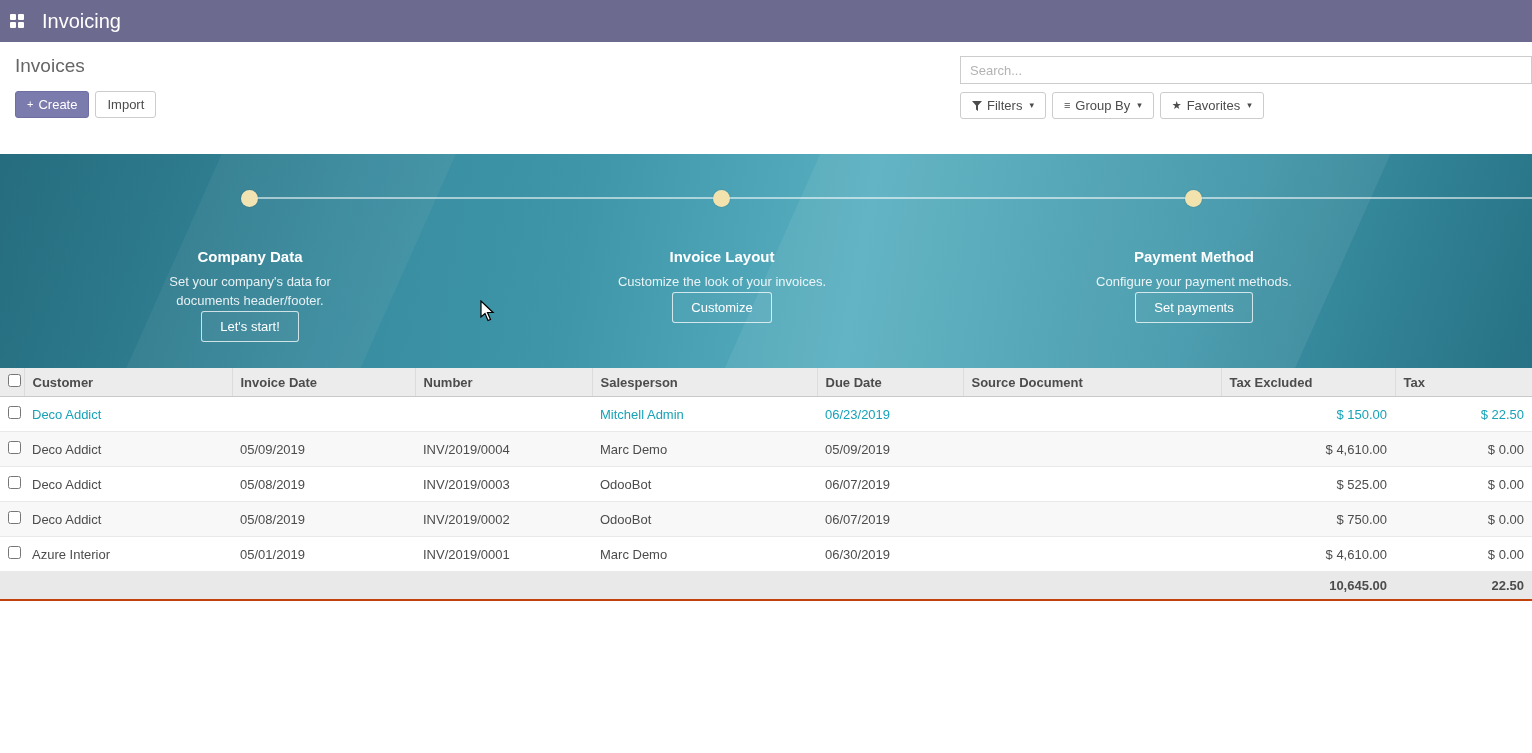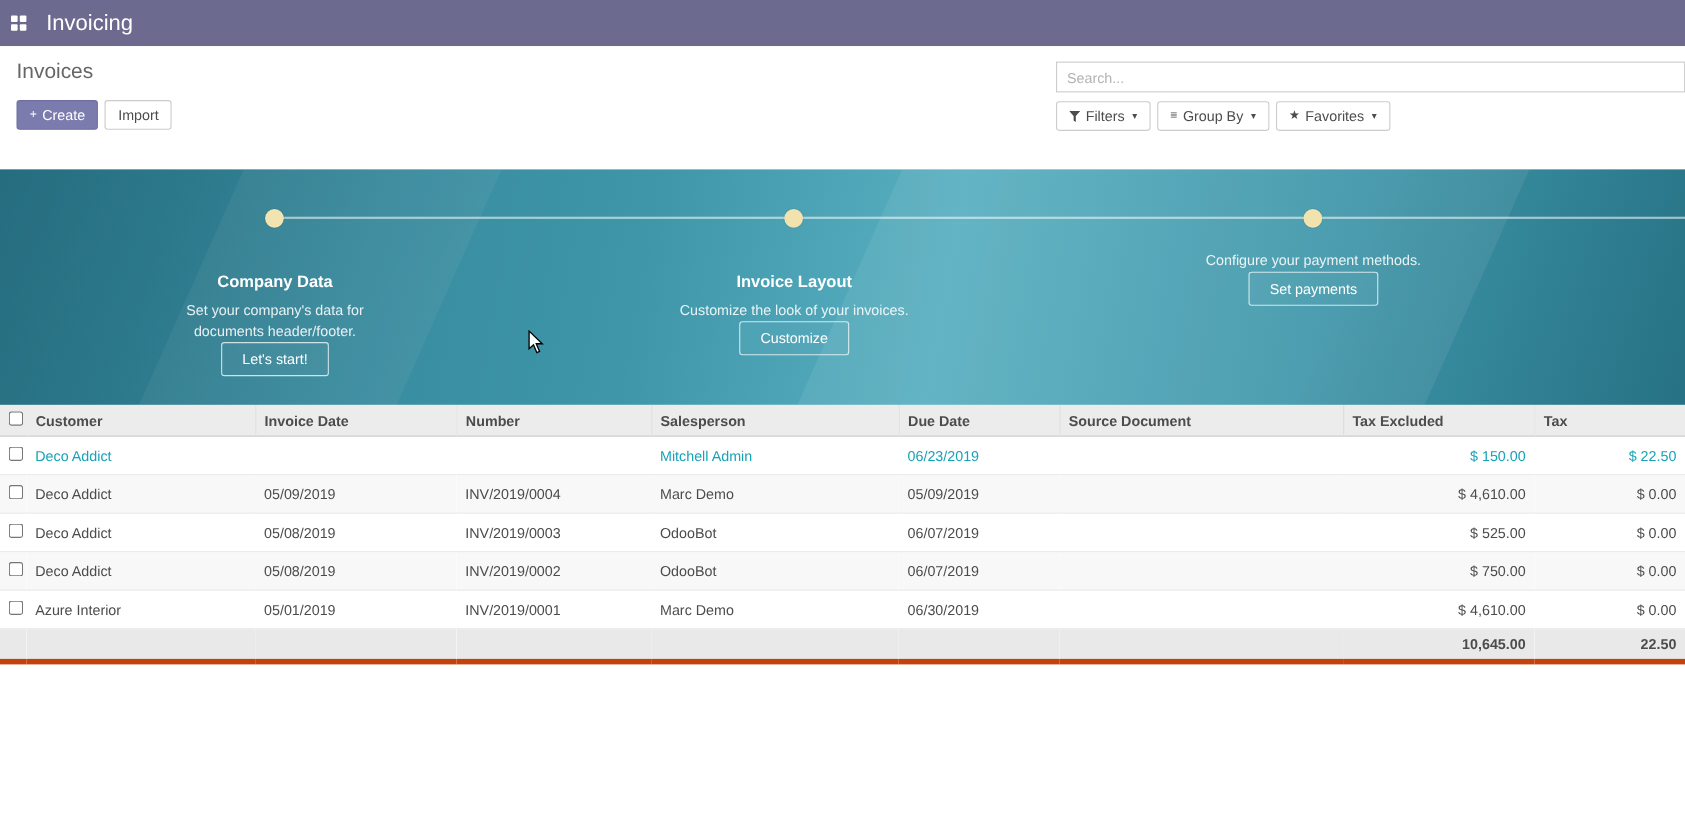--- a/index.html
+++ b/index.html
@@ -181,21 +181,21 @@
   table.list tbody tr:nth-child(even) td { background: #f8f8f8; }
   table.list tbody tr { cursor: pointer; }
   .col-right, td.col-right, th.col-right { text-align: right; }
   .cb-cell { text-align: center; padding: 6px 2px; }
   tr.row-draft td { color: #17a2b8; }
   table.list tfoot td {
     background: #e9e9e9;
     font-weight: bold;
     padding: 6px 8px;
     border-top: 1px solid #cfcfcf;
-    border-bottom: 5px solid #c2410c;
+    border-bottom: 2px solid #c2410c;
   }
 
   
   .cursor { position: absolute; left: 480px; top: 300px; z-index: 50; pointer-events: none; }
 </style>
 </head>
 <body>
 
 <div class="topnav">
   <div class="apps-icon">
@@ -257,20 +257,21 @@
     <button class="step-btn">Let's start!</button>
   </div>
 
   <div class="step" style="left: 562px;">
     <div class="step-title">Invoice Layout</div>
     <div class="step-desc">Customize the look of your invoices.</div>
     <button class="step-btn">Customize</button>
   </div>
 
   <div class="step" style="left: 1034px;">
+    <div class="step-title">Payment Method</div>
     <div class="step-desc">Configure your payment methods.</div>
     <button class="step-btn">Set payments</button>
   </div>
 </div>
 
 <table class="list">
   <colgroup>
     <col style="width:24px">
       <col style="width:208px">
       <col style="width:183px">

